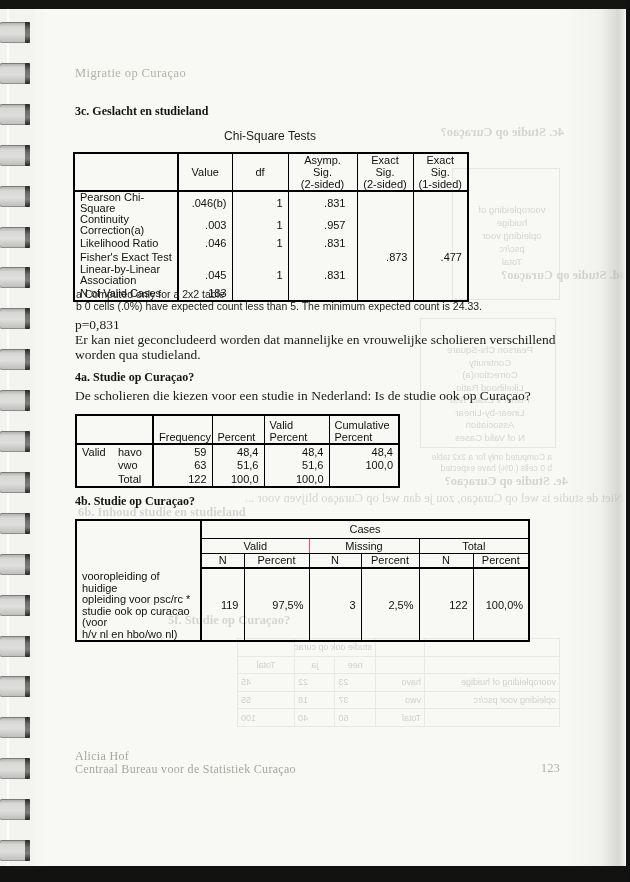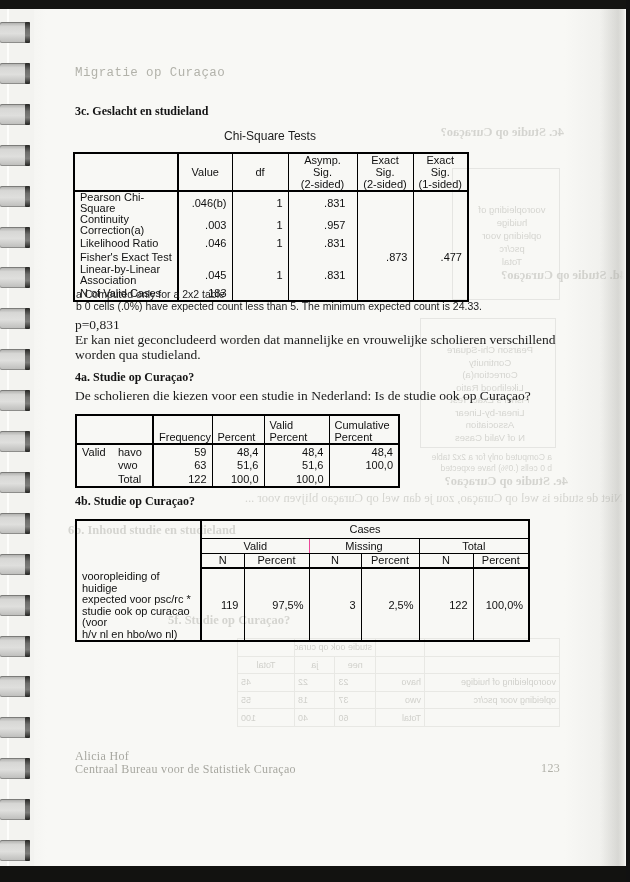--- a/index.html
+++ b/index.html
@@ -15,21 +15,21 @@
   .tooth:after{content:"";position:absolute;right:0;top:0;width:5px;height:100%;border-radius:1px;
          background:linear-gradient(180deg,#262624 0%,#6d6d6b 35%,#7d7d7b 65%,#242422 100%);}
   .bar-top{position:absolute;left:0;top:0;width:630px;height:9px;background:#141412;}
   .bar-bottom{position:absolute;left:0;top:866px;width:630px;height:16px;background:#121210;}
   .bar-right{position:absolute;left:626px;top:0;width:4px;height:882px;background:#111;}
   .edge-shadow{position:absolute;left:600px;top:9px;width:26px;height:857px;
          background:linear-gradient(90deg,rgba(190,190,185,0) 0%,rgba(175,175,170,.35) 70%,#e8e8e4 92%,#fbfbf9 100%);}
 
   .txt{position:absolute;white-space:nowrap;}
   .serif{font-family:"Liberation Serif",serif;}
-  .doc-header{font-size:12.5px;letter-spacing:.4px;color:#b2b2aa;font-family:Liberation Mono, monospace;}
+  .doc-header{font-size:12.5px;letter-spacing:.4px;color:#b2b2aa;}
   .h-bold{font-size:12px;font-weight:bold;color:#141414;}
   .body-text{font-size:13.5px;color:#1b1b1b;}
   .tbl-title{font-size:12px;color:#1c1c1c;text-align:center;}
   .fn{font-size:10.5px;color:#1d1d1d;}
   .footer-text{font-size:12px;color:#a7a7a0;letter-spacing:.3px;}
 
   table.spss{position:absolute;border-collapse:collapse;table-layout:fixed;
              font-family:"Liberation Sans",sans-serif;font-size:11px;color:#101010;
              border:2px solid #000;background:transparent;}
   table.spss td{padding:0 5px;overflow:hidden;}
@@ -102,21 +102,21 @@
   <div>Association</div>
   <div>N of Valid Cases</div>
 </div>
 <div class="bt bt-s mir" style="left:430px;top:452px;width:122px;font-size:8.5px;line-height:11px;">
   <div>a Computed only for a 2x2 table</div>
   <div>b 0 cells (.0%) have expected</div>
 </div>
 
 <div class="bt bt-h mir" style="left:428px;top:474px;width:140px;">4e. Studie op Curaçao?</div>
 <div class="bt serif mir" style="left:95px;top:491px;width:528px;font-size:12.5px;white-space:nowrap;">Niet de studie is wel op Curaçao, zou je dan wel op Curaçao blijven voor ...</div>
-<div class="bt bt-h" style="left:68px;top:505px;margin-top:18px;">6b. Inhoud studie en studieland</div>
+<div class="bt bt-h" style="left:78px;top:505px;">6b. Inhoud studie en studieland</div>
 <div class="bt bt-h" style="left:168px;top:613px;">5f. Studie op Curaçao?</div>
 
 <div class="bt mir" style="left:237px;top:638px;width:323px;height:89px;opacity:.5;">
   <table class="btmini">
     <tbody>
         <tr>
       <td style="width:128px;border-right:none;"></td>
       <td style="width:42px;"></td>
       <td colspan="2" style="text-align:center;">studie ook op curacao</td>
       <td style="width:50px;"></td>
@@ -326,21 +326,21 @@
     <td style="text-align:center;vertical-align:middle;border-bottom:2px solid #000;">N</td>
     <td style="text-align:center;vertical-align:middle;border-bottom:2px solid #000;border-left:1px solid #000;">Percent</td>
     <td style="text-align:center;vertical-align:middle;border-bottom:2px solid #000;border-left:1px solid #000;">N</td>
     <td style="text-align:center;vertical-align:middle;border-bottom:2px solid #000;border-left:1px solid #000;">Percent</td>
     <td style="text-align:center;vertical-align:middle;border-bottom:2px solid #000;border-left:1px solid #000;">N</td>
     <td style="text-align:center;vertical-align:middle;border-bottom:2px solid #000;border-left:1px solid #000;">Percent</td>
   </tr>
   <tr style="height:43px;">
     <td style="vertical-align:top;padding-top:3px;line-height:11.5px;border-right:2px solid #000;">
       <div>vooropleiding of huidige</div>
-      <div>expected voor psc/rc *</div>
+      <div>opleiding voor psc/rc *</div>
       <div>studie ook op curacao (voor</div>
       <div>h/v nl en hbo/wo nl)</div>
     </td>
     <td class="num noline">119</td>
     <td class="num">97,5%</td>
     <td class="num">3</td>
     <td class="num">2,5%</td>
     <td class="num">122</td>
     <td class="num">100,0%</td>
   </tr>

